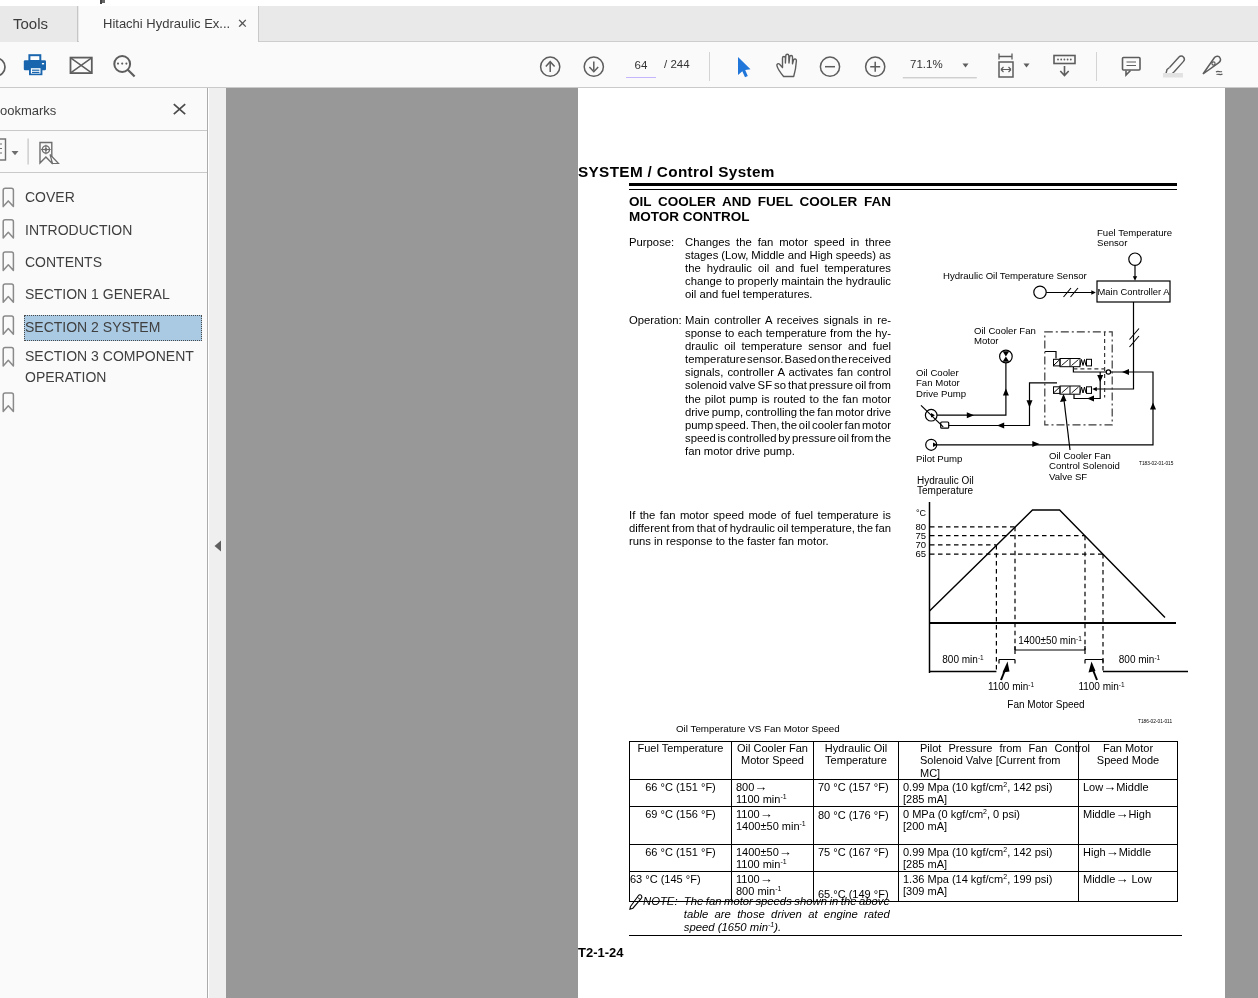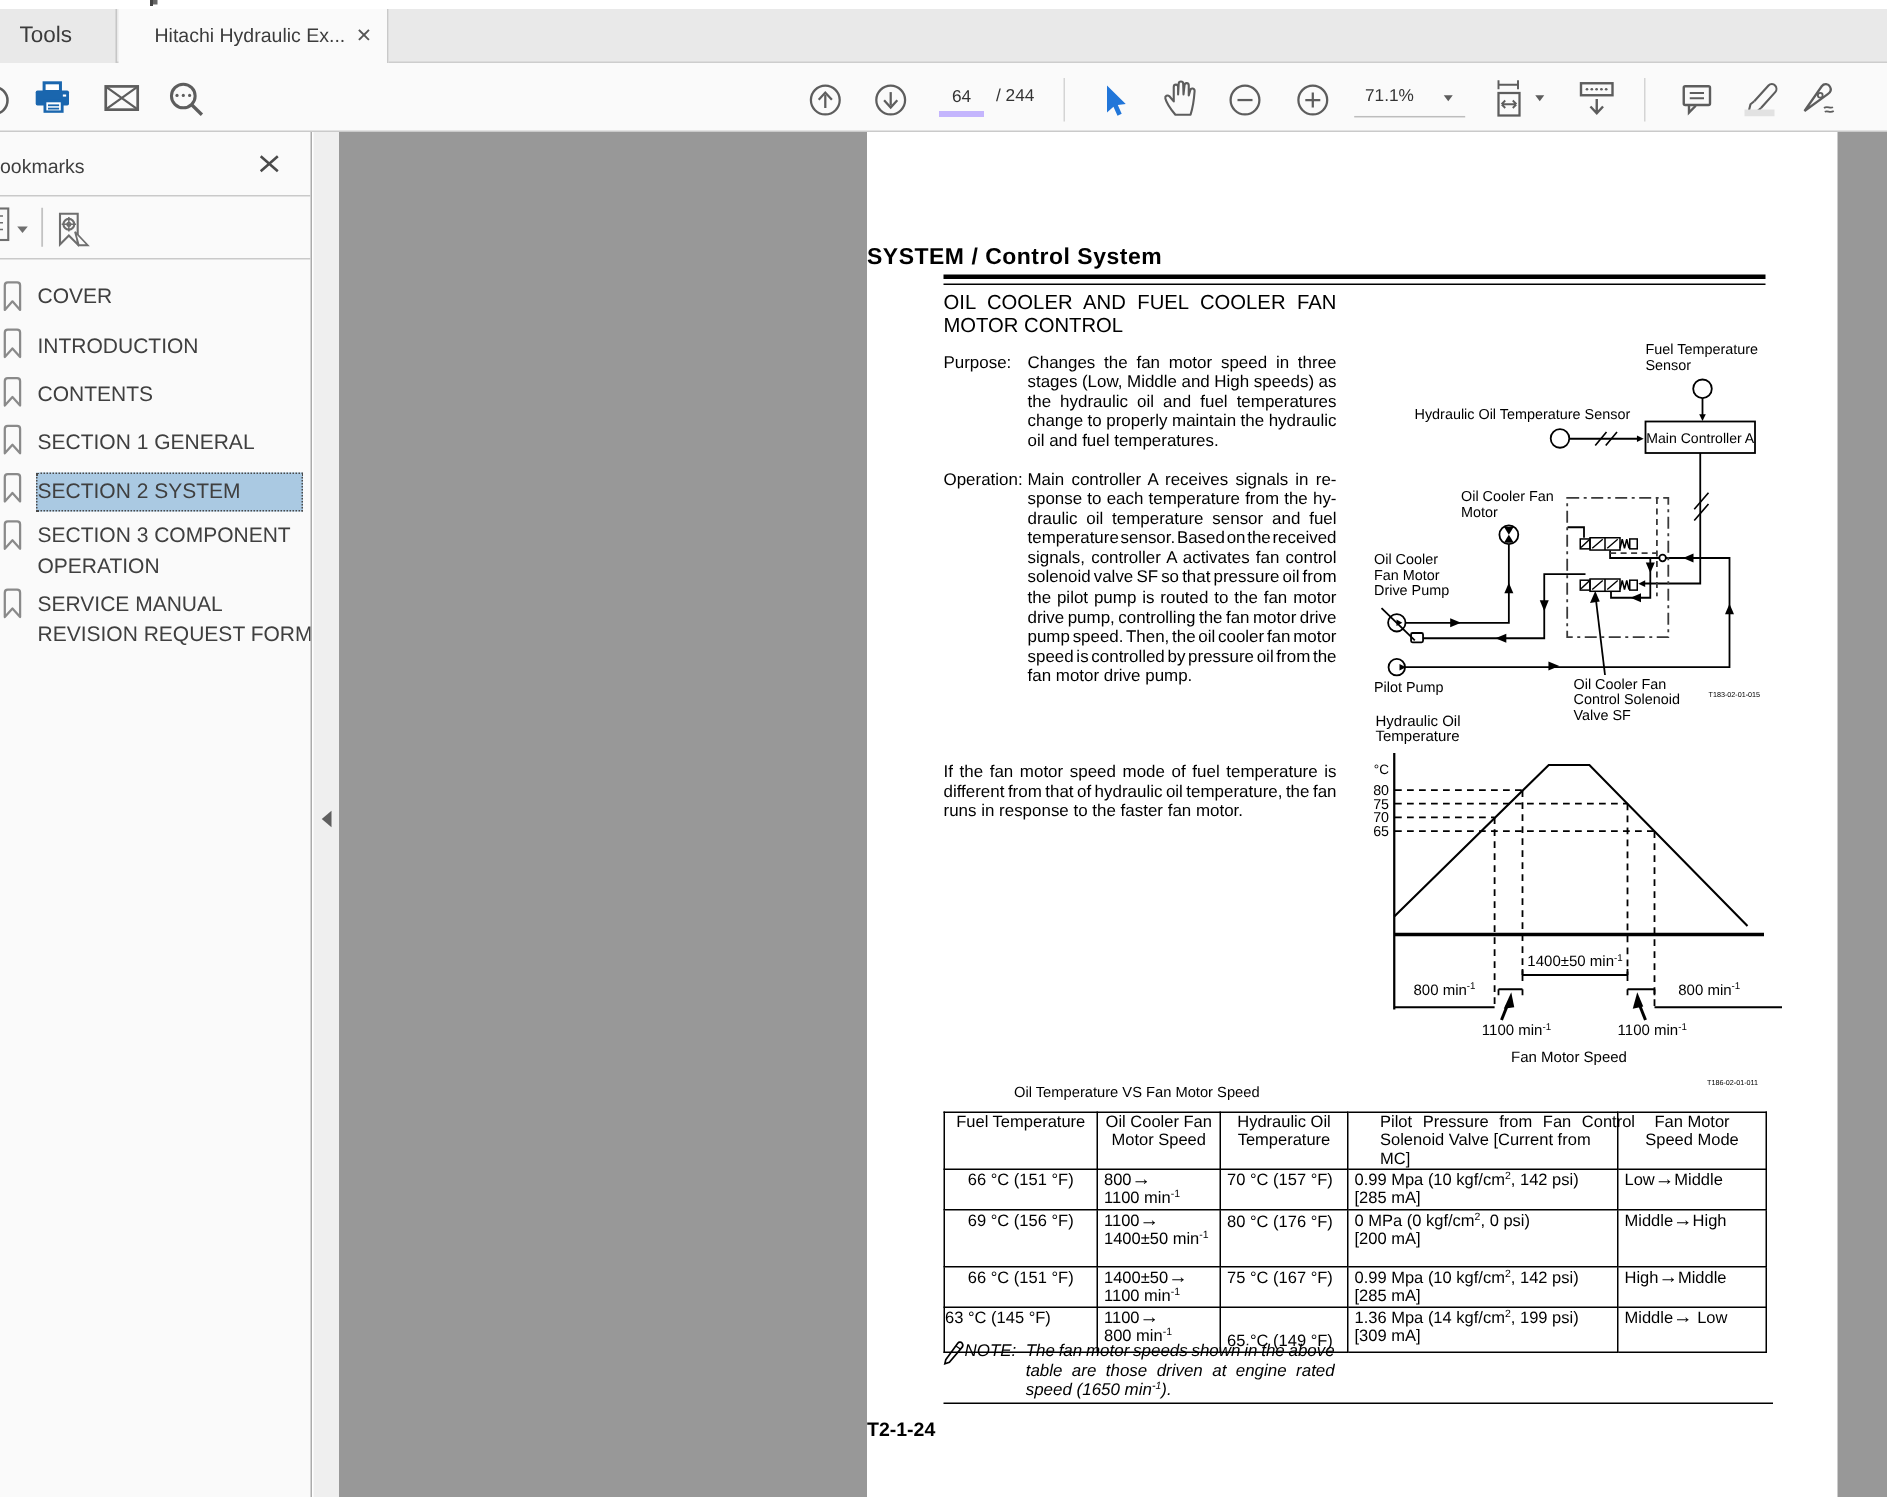--- a/index.html
+++ b/index.html
@@ -108,21 +108,21 @@
     <path d="M1169.5 25.5 L1167 27.5 L1165.5 33.5 L1171.5 32.2 L1174 30"></path>
   </g>
   <rect x="1163" y="31" width="20" height="4.5" fill="#e2e2e2"></rect>
 
   <g stroke="#5d5d5d" fill="none" stroke-width="1.5">
     <path d="M1203 32 L1214.5 15.5 C1216 13.5 1219 13.8 1220 15.8 C1221 17.6 1220.3 19.5 1218.5 20.8 L1203 32 Z"></path>
     <circle cx="1213.5" cy="21.5" r="1.6" stroke-width="1.2"></circle>
     <path d="M1216 30 C1218 28.5 1220 30.5 1222 29.5 M1222.5 32 C1220 33.5 1218.5 31.5 1216.5 32.5" stroke-width="1.2"></path>
   </g>
 </svg>
-<span style="position:absolute;left:626px;top:8px;width:30px;text-align:center;font-size:11.5px;color:#333;border-bottom:4px solid #c4b5fd;height:28px;line-height:30px">64</span>
+<span style="position:absolute;left:626px;top:8px;width:30px;text-align:center;font-size:11.5px;color:#333;border-bottom:1px solid #c4b5fd;height:28px;line-height:30px">64</span>
 <span style="position:absolute;left:664px;top:16px;font-size:11.5px;color:#333">/ 244</span>
 <span style="position:absolute;left:910px;top:16px;font-size:11.5px;color:#333">71.1%</span>
 </div>
 
 <div class="a" style="left:0;top:88px;width:208px;height:910px;background:#fafafa;border-right:1px solid #ababab;overflow:hidden">
   <div class="a" style="left:-8.7px;top:15px;font-size:13px;color:#3e3e3e">Bookmarks</div>
   <svg width="208" height="95" style="position:absolute;left:0;top:0">
     <g stroke="#4a4a4a" stroke-width="1.7" fill="none">
       <path d="M173.8 16.2 L185.2 26.2 M185.2 16.2 L173.8 26.2"></path>
     </g>
@@ -156,38 +156,34 @@
     <div class="bmt">COVER</div>
       <div class="bmt">INTRODUCTION</div>
       <div class="bmt">CONTENTS</div>
       <div class="bmt">SECTION 1 GENERAL</div>
       <div class="bmt">SECTION 2 SYSTEM</div>
   </div>
   <div class="a" style="left:25px;top:258.4px;font-size:14px;color:#3f3f3f;line-height:20.6px">
       <div class="bmt">SECTION 3 COMPONENT</div>
       <div class="bmt">OPERATION</div>
     </div>
-  <div class="a" style="left:25px;top:303.9px;font-size:14px;color:#3f3f3f;line-height:20.6px">
-      <div class="bmt">SERVICE MANUAL</div>
-      <div class="bmt">REVISION REQUEST FORM</div>
-    </div>
 </div>
 
 <div class="a" style="left:209px;top:88px;width:17px;height:910px;background:#efefef"></div>
 <svg class="a" width="17" height="910" style="left:209px;top:88px">
     <path d="M5.5 458 L12 452.5 L12 463.5 Z" fill="#5f5f5f"></path>
   </svg>
 
 <div class="a" style="left:226px;top:88px;width:1032px;height:910px;background:#989898"></div>
 
 <div class="a" id="page" style="left:578px;top:88px;width:647px;height:910px;background:#fff;color:#000">
   <div class="a" style="left:0;top:75px;width:648px;text-align:left;font-weight:bold;font-size:15.3px;letter-spacing:.35px">SYSTEM / Control System</div>
   <div class="a" style="left:51px;top:95.3px;width:548px;height:2.7px;background:#000"></div>
   <div class="a" style="left:51px;top:100.6px;width:548px;height:1.2px;background:#000"></div>
-  <div class="a" style="left:51px;top:107px;width:262px;font-weight:normal;font-size:13.5px;line-height:14.5px">
+  <div class="a" style="left:51px;top:107px;width:262px;font-weight:bold;font-size:13.5px;line-height:14.5px">
     <div style="text-align:justify;text-align-last:justify">OIL COOLER AND FUEL COOLER FAN</div>
     <div>MOTOR CONTROL</div>
   </div>
   <div class="a" style="left:51px;top:148px;font-size:11.3px">Purpose:</div>
   <div class="a" id="purpose" style="left:107px;top:148px;width:206px;font-size:11.3px;line-height:13.1px">
     <div class="jl">Changes the fan motor speed in three</div>
     <div class="jl">stages (Low, Middle and High speeds) as</div>
     <div class="jl">the hydraulic oil and fuel temperatures</div>
     <div class="jl">change to properly maintain the hydraulic</div>
     <div>oil and fuel temperatures.</div>

